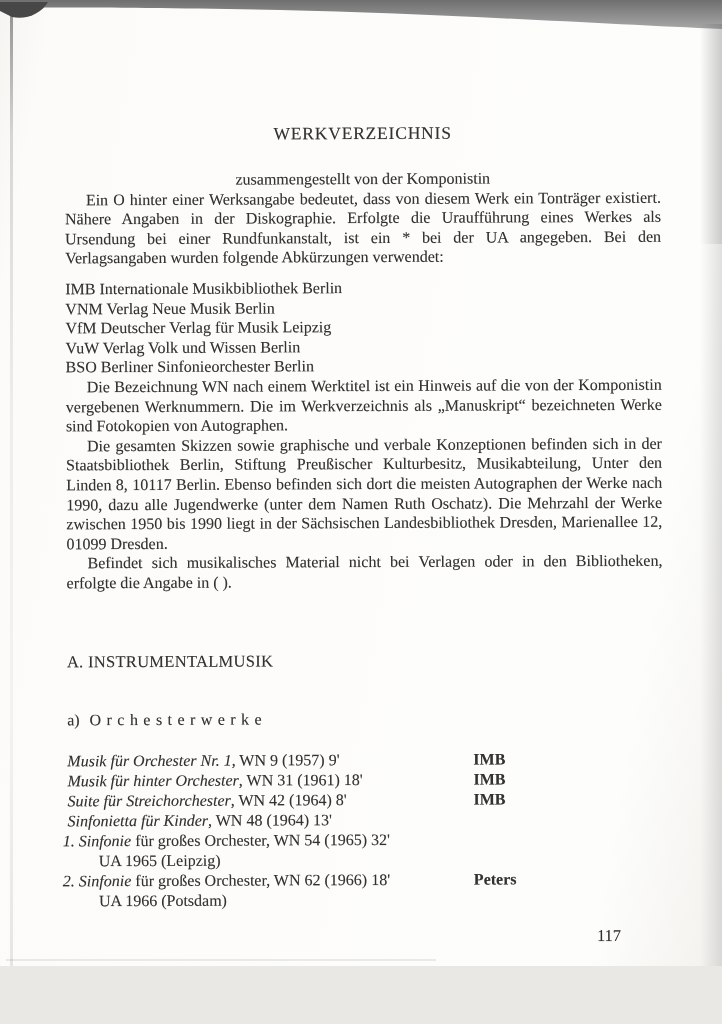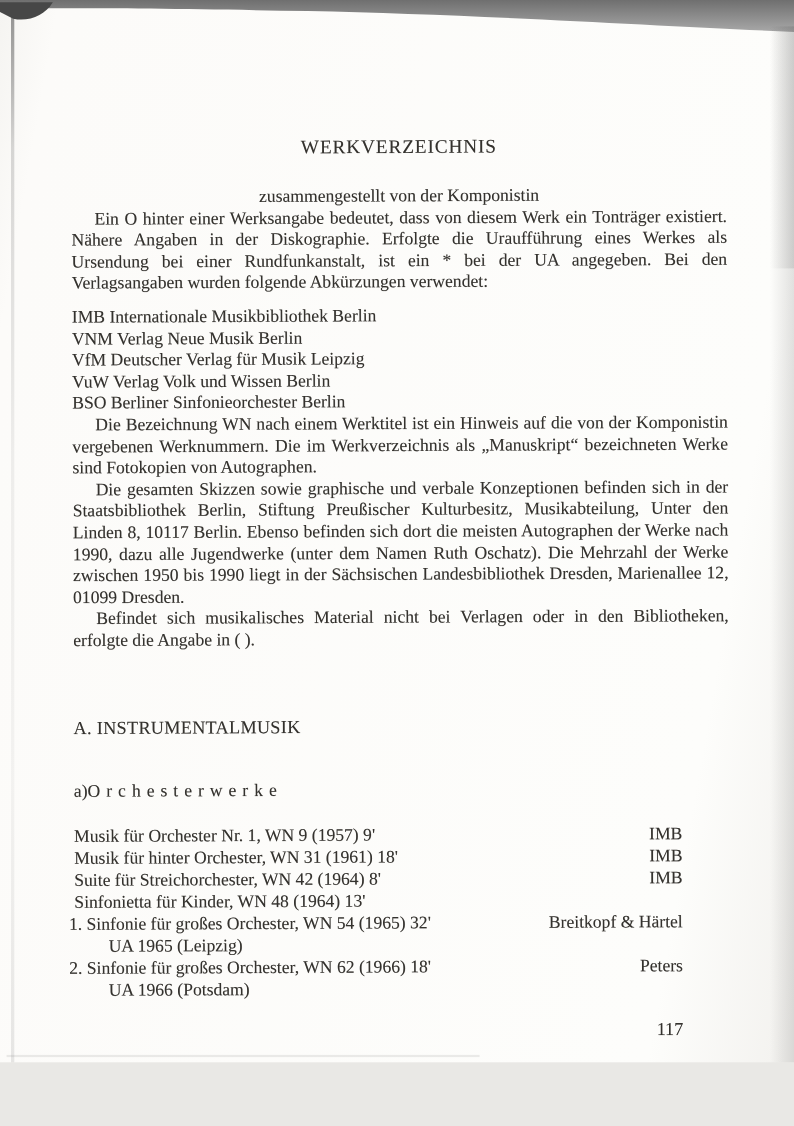--- a/index.html
+++ b/index.html
@@ -18,28 +18,28 @@
   .title {margin:123px 0 0; text-align:center; font-size:17.5px; letter-spacing:0.8px; line-height:20px;}
   .subtitle {margin:26px 0 0; text-align:center; font-size:16px; line-height:19.6px;}
   p.para {margin:0; text-align:justify; text-indent:21px; font-size:16px; line-height:19.6px;}
   .p1 {margin-top:30px;}
   .abbrev-list {margin-top:11px; font-size:16px; line-height:19.6px;}
   .p2 {margin-top:13px;}
   .p3 {margin-top:13px;}
   .p4 {margin-top:11px;}
   .section-heading {margin-top:60px; font-size:16.5px; letter-spacing:0.3px; line-height:20px; font-weight:400;}
   .subsection {margin-top:38px; font-size:16px; line-height:19.6px;}
-  .subsection .spread {letter-spacing:0.34em; }
+  .subsection .spread {letter-spacing:0.34em; margin-left:10px;}
   .works {margin-top:21px;}
   .work-row {display:flex; align-items:flex-start; font-size:16px; line-height:20px;}
   .work-text {flex:1;}
-  .work-text .it {}
+  .work-text .it {font-style:italic;}
   .work-text.hang {text-indent:-5px;}
   .line2 {margin-left:36px;}
-  .pub {width:190px; box-sizing:border-box; text-align:right; padding-right:43px; white-space:nowrap;}
+  .pub {width:190px; box-sizing:border-box; text-align:left; padding-right:43px; white-space:nowrap;font-weight:bold;}
   .page-number {margin-top:17px; text-align:right; padding-right:43px; font-size:16.5px; line-height:20px;}
   
   .top-band {position:absolute; top:0; left:0; display:block;}
   .left-line {
     position:absolute; top:14px; left:10px; width:3px; height:998px; border-radius:2px;
     background:linear-gradient(to bottom,
       rgba(70,70,70,0.55) 0%, rgba(120,120,120,0.28) 12%,
       rgba(150,150,150,0.14) 40%, rgba(160,160,160,0.10) 70%,
       rgba(140,140,140,0.22) 100%);
   }
@@ -118,21 +118,20 @@
 
       <div class="work-row">
         <div class="work-text"><span class="it">Sinfonietta für Kinder</span><span>, WN 48 (1964) 13'</span></div>
       </div>
 
       <div class="work-row">
         <div class="work-text hang">
           <span class="it">1. Sinfonie</span><span> für großes Orchester, WN 54 (1965) 32'</span>
           <div class="line2">UA 1965 (Leipzig)</div>
         </div>
-        <div class="pub">Breitkopf &amp; Härtel</div>
       </div>
 
       <div class="work-row">
         <div class="work-text hang">
           <span class="it">2. Sinfonie</span><span> für großes Orchester, WN 62 (1966) 18'</span>
           <div class="line2">UA 1966 (Potsdam)</div>
         </div>
         <div class="pub">Peters</div>
       </div>
 

